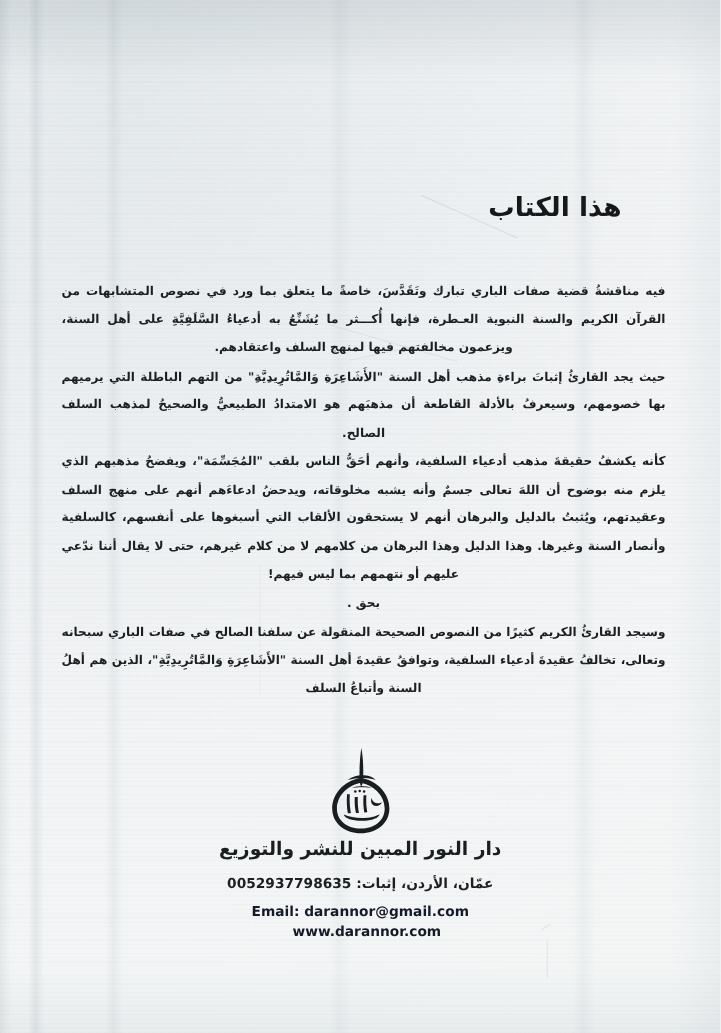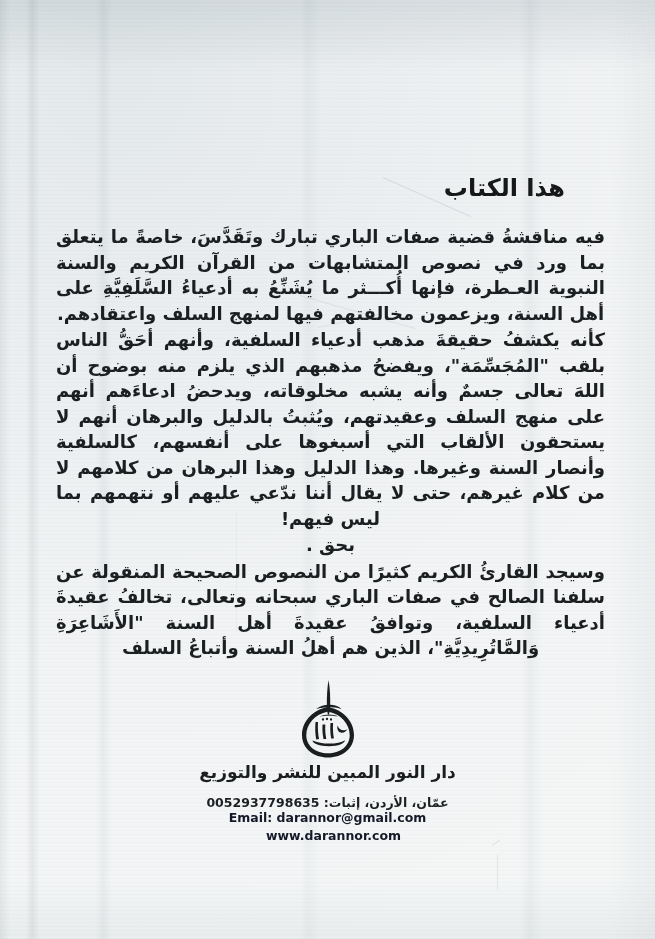--- a/index.html
+++ b/index.html
@@ -98,28 +98,28 @@
     font-size: 24px;
     font-weight: 700;
     color: #16181a;
     letter-spacing: 0.5px;
     text-align: right;
     direction: rtl;
   }
 
   .body-block {
     position: absolute;
-    top: 224px;
+    top: 252px;
     right: 50px;
     left: 56px;
     direction: rtl;
     text-align: justify;
     text-align-last: center;
     color: #1c1f22;
-    font-size: 18px;
+    font-size: 11px;
     line-height: 25.5px;
     font-weight: 600;
   }
   .para {
     margin: 0 0 1px 0;
     text-align: justify;
     text-justify: inter-word;
   }
   .para.last-dot {
     text-align: justify;
@@ -166,41 +166,42 @@
   }
 
   .pub-email,
   .pub-web {
     direction: ltr;
     font-family: "DejaVu Sans", sans-serif;
     font-size: 12.5px;
     font-weight: 600;
     color: #151a28;
   }
-  .pub-email { }
+  .pub-email { margin-top: 11px; }
   .pub-web   { margin-top: 3px; margin-left: 12px; }
 </style>
 </head>
 <body>
 
 <div class="page">
 
   <div class="scratch" style="top:177px; left:383px; width:96px; height:1px; transform:rotate(24deg); opacity:.55;"></div>
   <div class="scratch" style="top:295px; left:300px; width:120px; height:1px; transform:rotate(16deg); opacity:.40;"></div>
   <div class="scratch" style="top:327px; left:318px; width:62px; height:1px; transform:rotate(-12deg); opacity:.35;"></div>
   <div class="scratch" style="top:855px; left:497px; width:1px; height:34px; opacity:.40;"></div>
   <div class="scratch" style="top:845px; left:492px; width:10px; height:1px; transform:rotate(-35deg); opacity:.45;"></div>
   <div class="scratch" style="top:512px; left:236px; width:1px; height:120px; opacity:.18;"></div>
 
   <div class="content">
 
     <div class="title">هذا الكتاب</div>
 
     <div class="body-block">
       <p class="para">فيه مناقشةُ قضية صفات الباري تبارك وتَقَدَّسَ، خاصةً ما يتعلق بما ورد في نصوص المتشابهات من القرآن الكريم والسنة النبوية العـطرة، فإنها أُكـــثر ما يُشَنِّعُ به أدعياءُ السَّلَفِيَّةِ على أهل السنة، ويزعمون مخالفتهم فيها لمنهج السلف واعتقادهم.</p>
+      <p class="para">حيث يجد القارئُ إثباتَ براءةِ مذهب أهل السنة "الأَشَاعِرَةِ وَالمَّاتُرِيدِيَّةِ" من التهم الباطلة التي يرميهم بها خصومهم، وسيعرفُ بالأدلة القاطعة أن مذهبَهم هو الامتدادُ الطبيعيُّ والصحيحُ لمذهب السلف الصالح.</p>
       <p class="para">كأنه يكشفُ حقيقةَ مذهب أدعياء السلفية، وأنهم أحَقُّ الناس بلقب "المُجَسِّمَة"، ويفضحُ مذهبهم الذي يلزم منه بوضوح أن اللهَ تعالى جسمٌ وأنه يشبه مخلوقاته، ويدحضُ ادعاءَهم أنهم على منهج السلف وعقيدتهم، ويُثبتُ بالدليل والبرهان أنهم لا يستحقون الألقاب التي أسبغوها على أنفسهم، كالسلفية وأنصار السنة وغيرها. وهذا الدليل وهذا البرهان من كلامهم لا من كلام غيرهم، حتى لا يقال أننا ندّعي عليهم أو نتهمهم بما ليس فيهم!</p>
       <p class="para last-dot">بحق .</p>
       <p class="para">وسيجد القارئُ الكريم كثيرًا من النصوص الصحيحة المنقولة عن سلفنا الصالح في صفات الباري سبحانه وتعالى، تخالفُ عقيدةَ أدعياء السلفية، وتوافقُ عقيدةَ أهل السنة "الأَشَاعِرَةِ وَالمَّاتُرِيدِيَّةِ"، الذين هم أهلُ السنة وأتباعُ السلف</p>
     </div>
 
     <div class="publisher">
 
       <div class="logo-mark">
         <svg viewBox="0 0 72 82" width="72" height="82" aria-hidden="true">
 

